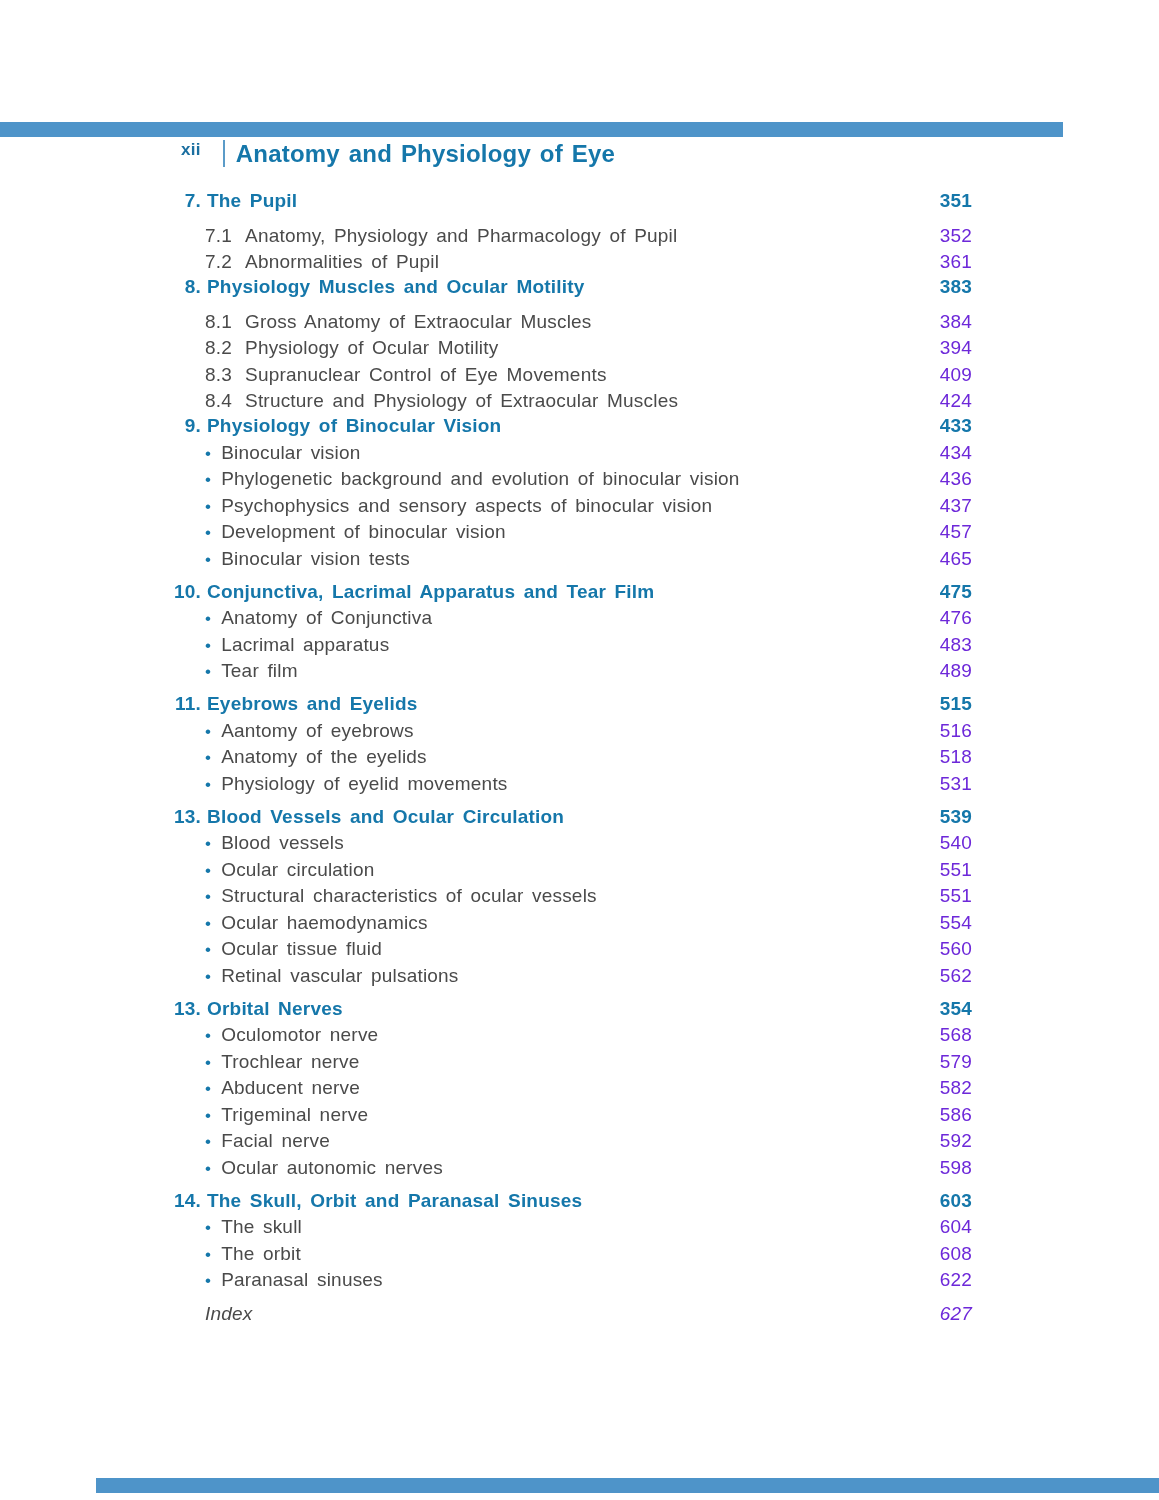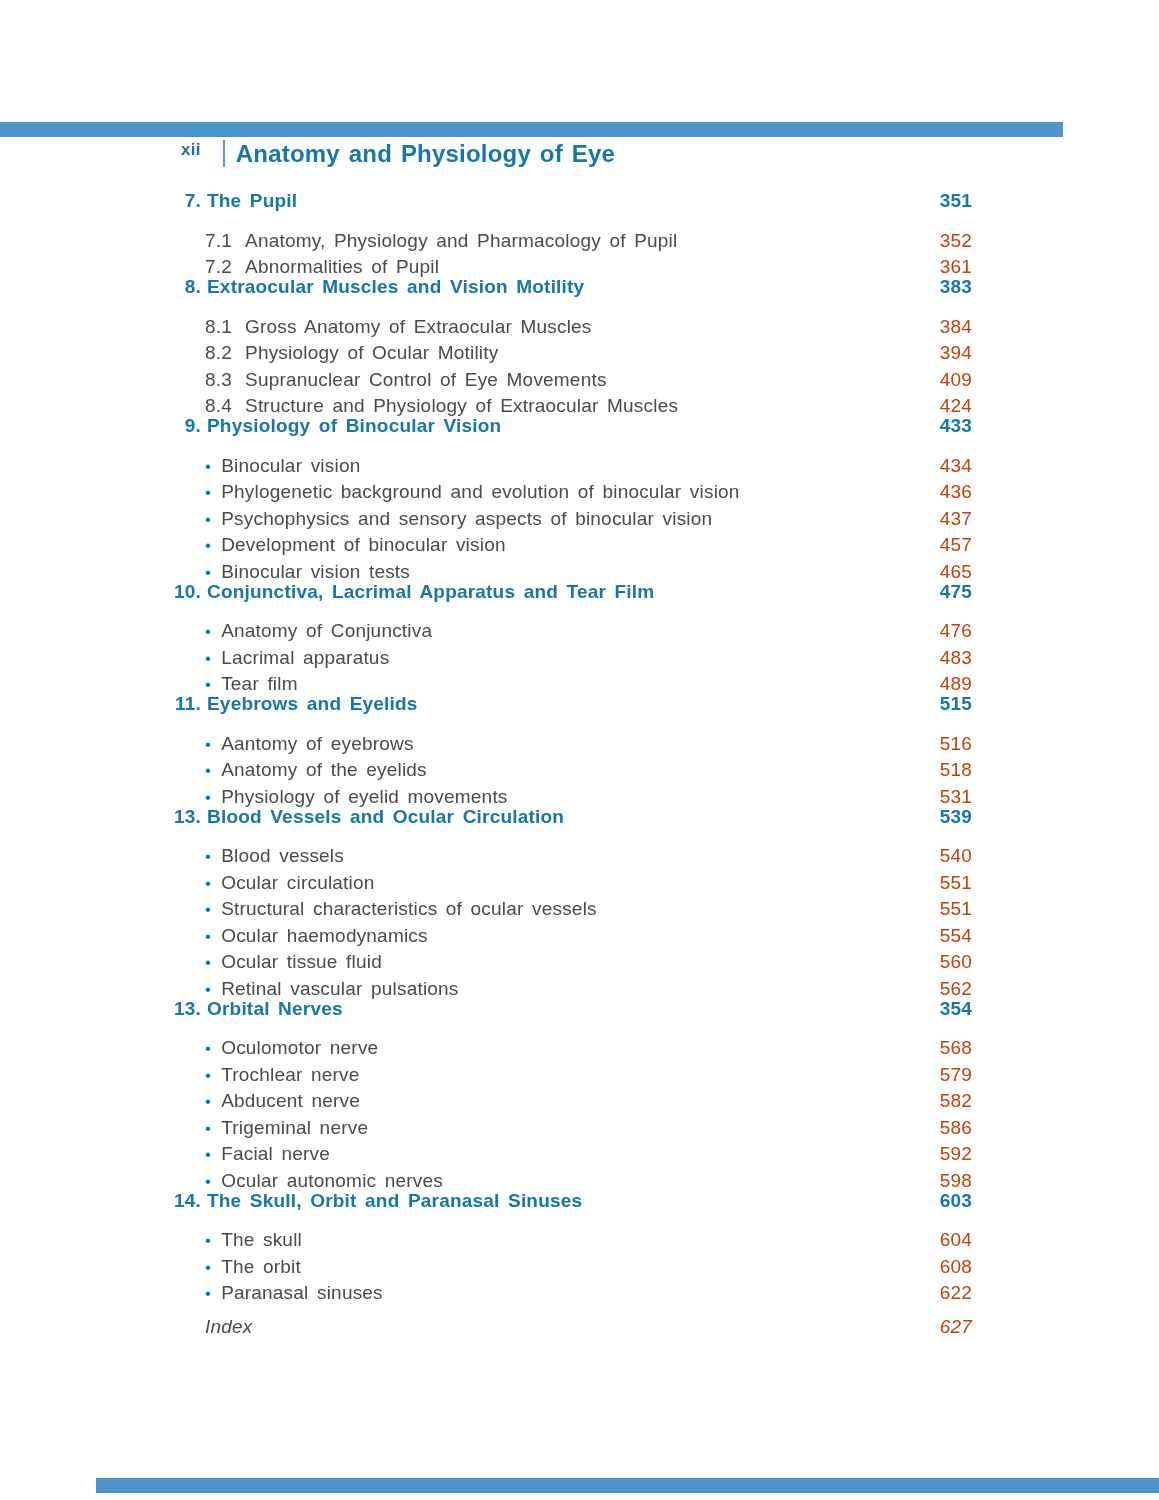--- a/index.html
+++ b/index.html
@@ -42,21 +42,21 @@
     display: flex; align-items: baseline;
     height: 26.5px; font-size: 19px;
     letter-spacing: .2px; word-spacing: 3px;
     line-height: 26.5px;
   }
   .title-row { color: #1577aa; font-weight: bold; margin-top: 6.5px; }
   .title-row:first-child { margin-top: 0; }
   .num { width: 29px; text-align: right; margin-right: 6px; flex: none; }
   .pg { margin-left: auto; text-align: right; flex: none; }
   .item-row { color: #4a4a4a; padding-left: 33px; }
-  .item-row .pg { font-weight: normal; color: #c2410c; margin-top: 13px; }
+  .item-row .pg { font-weight: normal; color: #6d28d9; }
   .marker { margin-right: 13px; flex: none; margin-top: 8px; }
   .bullet-dot { color: #1577aa; margin-right: 10px; flex: none; font-size: 17px; }
   .index-row { margin-top: 7px; font-style: italic; }
 </style>
 </head>
 <body>
 
 <div class="topbar"></div>
 
 <div class="header-row">
@@ -76,21 +76,21 @@
       <span class="etext">Anatomy, Physiology and Pharmacology of Pupil</span>
       <span class="pg">352</span>
     </div>
     <div class="row item-row">
       <span class="marker">7.2</span>
       <span class="etext">Abnormalities of Pupil</span>
       <span class="pg">361</span>
     </div>
     <div class="row title-row">
       <span class="num">8.</span>
-      <span class="stitle">Extraocular Muscles and Vision Motility</span>
+      <span class="stitle">Physiology Muscles and Ocular Motility</span>
       <span class="pg">383</span>
     </div>
     <div class="row item-row">
       <span class="marker">8.1</span>
       <span class="etext">Gross Anatomy of Extraocular Muscles</span>
       <span class="pg">384</span>
     </div>
     <div class="row item-row">
       <span class="marker">8.2</span>
       <span class="etext">Physiology of Ocular Motility</span>

